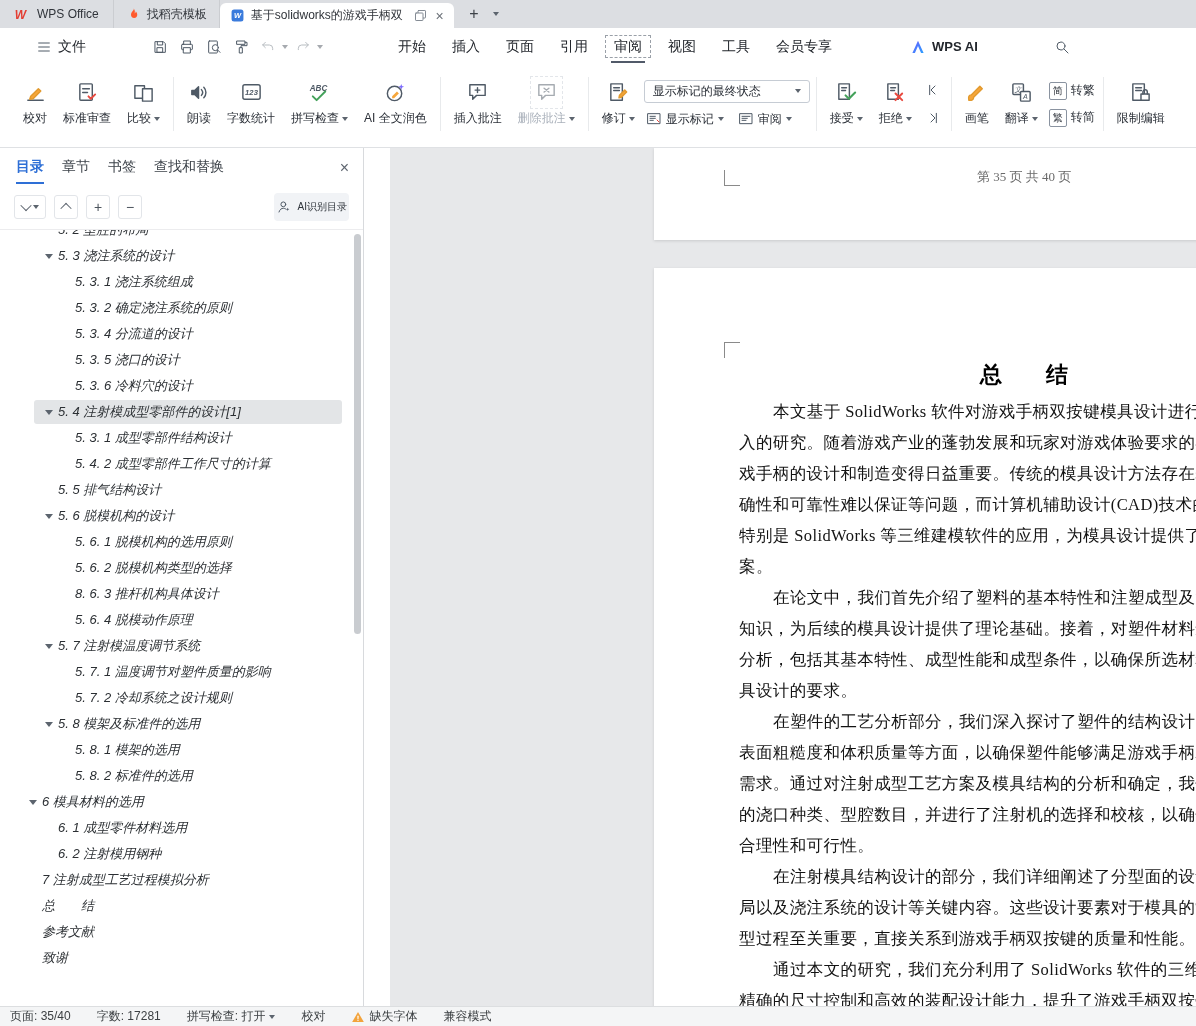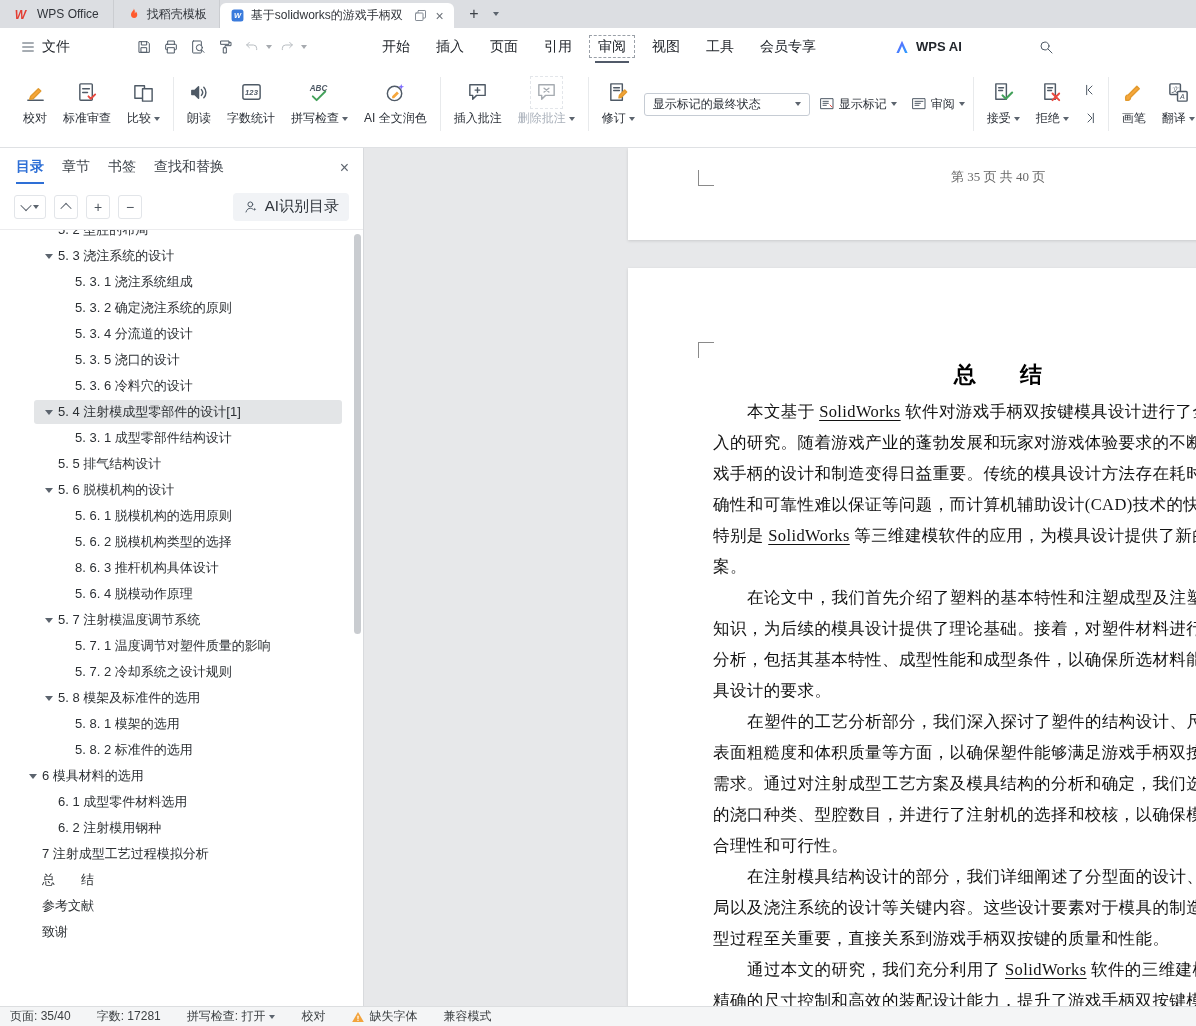--- a/index.html
+++ b/index.html
@@ -23,93 +23,93 @@
   .active-tab{background:#fff;border:none;border-radius:6px 6px 0 0;margin-top:3px;padding:0 10px;width:214px;}
   .ttitle{flex:1;white-space:nowrap;overflow:hidden;}
   .twin{width:12px;height:12px;opacity:.75}
   .tclose{font-size:14px;color:#6b7178;margin-left:2px;line-height:1;}
   .plusbtn{align-self:center;width:20px;height:20px;display:flex;align-items:center;justify-content:center;
            font-size:16px;color:#3c4147;margin-left:10px;border-radius:3px;}
   .caret{width:0;height:0;border-left:3.5px solid transparent;border-right:3.5px solid transparent;border-top:4px solid #5c646e;}
   .tlcaret{align-self:center;margin-left:9px;}
 
   
-  .menubar{position:absolute;top:28px;left:0;right:0;height:37px;background:#fff;display:flex;align-items:center;padding:0 10px;gap:48px;}
+  .menubar{position:absolute;top:28px;left:16px;right:0;height:37px;background:#fff;display:flex;align-items:center;padding:0 10px;gap:48px;}
   .filebtn{display:flex;align-items:center;gap:6px;font-size:14px;padding:0 10px;height:100%;}
   .quick{display:flex;align-items:center;gap:3px;margin-left:4px;}
   .qbtn{width:24px;height:24px;display:flex;align-items:center;justify-content:center;border-radius:3px;}
   .qbtn.off{opacity:.4}
   .qcaret{margin-left:-1px;opacity:.55}
   .menu-items{display:flex;height:100%;margin-left:14px;font-family:Liberation Mono, monospace;}
   .mi{font-size:14px;padding:0 13px;height:100%;display:flex;align-items:center;position:relative;color:#23272d;}
   .mi.active::before{content:"";position:absolute;left:4px;right:4px;top:7px;bottom:7px;border:1px dashed #9aa0a8;}
   .mi.active::after{content:"";position:absolute;left:10px;right:10px;bottom:2px;height:2px;background:var(--underline);}
   .aiblock{margin-left:16px;display:flex;align-items:center;gap:5px;font-size:13px;font-weight:600;}
   .msearch{margin-left:28px;}
 
   
   .ribbon{position:absolute;top:65px;left:0;right:0;height:83px;background:#fff;border-bottom:1px solid #dfe1e4;
           display:flex;align-items:center;gap:2px;padding:0 4px 4px 16px;box-sizing:border-box;overflow:hidden;}
   .rbb{display:flex;flex-direction:column;align-items:center;justify-content:center;gap:6px;padding:2px 7px;
        border-radius:4px;font-size:12px;color:#2b3038;flex:0 0 auto;}
   .lbl{display:flex;align-items:center;gap:3px;white-space:nowrap;}
   .rb-sep{width:1px;height:54px;background:#e8eaec;margin:0 4px;flex:0 0 auto;}
-  .vcol{display:flex;flex-direction:row;justify-content:center;gap:7px;flex:0 0 auto;}
+  .vcol{display:flex;flex-direction:column;justify-content:center;gap:7px;flex:0 0 auto;}
   .combo{width:166px;height:23px;border:1px solid #c6ccd4;border-radius:3px;display:flex;align-items:center;
          justify-content:space-between;padding:0 8px;font-size:12px;color:#2b3038;background:#fff;box-sizing:border-box;}
   .hrow{display:flex;gap:10px;}
   .sbtn{display:flex;align-items:center;gap:4px;font-size:12px;color:#2b3038;padding:1px 2px;border-radius:3px;white-space:nowrap;}
   .navcol{display:flex;flex-direction:column;gap:8px;align-items:center;flex:0 0 auto;}
   .navbtn{width:24px;height:20px;display:flex;align-items:center;justify-content:center;border-radius:3px;}
   .convic{width:16px;height:16px;border:1px solid #8a93a0;border-radius:2px;font-size:10px;display:flex;
           align-items:center;justify-content:center;color:#2b3038;flex:0 0 auto;}
   .dis{color:#a9b0ba;}
   .dis .gi{opacity:.5;outline:1px dashed #c9ced6;outline-offset:4px;}
 
   
-  .content{position:absolute;top:148px;bottom:20px;left:0;right:0;display:flex;}
+  .content{position:absolute;top:148px;bottom:20px;left:0;right:0;display:flex;gap:26px;}
   .sidepanel{width:364px;background:#fff;border-right:1px solid #d8dadd;position:relative;box-sizing:border-box;flex:0 0 auto;}
   .ptabs{height:36px;display:flex;align-items:flex-end;gap:18px;padding:0 16px 8px;box-sizing:border-box;position:relative;}
   .ptab{font-size:14px;color:#3c4249;position:relative;white-space:nowrap;}
   .ptab.active{color:var(--accent);font-weight:600;}
   .ptab.active::after{content:"";position:absolute;left:0;right:0;bottom:-8px;height:2px;background:var(--accent);}
   .pclose{position:absolute;right:14px;bottom:8px;font-size:16px;color:#5f6670;line-height:1;}
   .ptools{height:46px;display:flex;align-items:center;gap:8px;padding:0 14px;border-bottom:1px solid #ececee;box-sizing:border-box;}
   .tbtn{min-width:24px;height:24px;border:1px solid #e2e5e9;border-radius:3px;display:flex;align-items:center;
         justify-content:center;gap:3px;color:#4c545d;font-size:14px;background:#fff;box-sizing:border-box;}
   .chev{width:7px;height:7px;border-right:1.6px solid #5c646e;border-bottom:1.6px solid #5c646e;}
   .chev.down{transform:rotate(45deg) translate(-1px,-1px);}
   .chev.up{transform:rotate(-135deg) translate(-1px,-1px);}
   .aibtn{margin-left:auto;height:28px;background:#f1f3f6;border-radius:4px;display:flex;align-items:center;gap:6px;
-         padding:0 10px;font-size:15px;color:#2f343b;}
+         padding:0 2px;font-size:10px;color:#2f343b;}
   .tree{position:absolute;top:82px;bottom:0;left:0;right:9px;overflow:hidden;}
   .tree .first{margin-top:-13px;}
   .trow{height:26px;display:flex;align-items:center;position:relative;font-size:13px;color:#2b2f33;white-space:nowrap;}
   .lvl0{padding-left:26px}.lvl1{padding-left:42px}.lvl2{padding-left:59px}
   .tri{width:14px;display:flex;justify-content:center;align-items:center;z-index:1;flex:0 0 auto;}
   .tri::before{content:"";border-left:4px solid transparent;border-right:4px solid transparent;border-top:5px solid #5c646e;}
   .tri.hid::before{display:none;}
-  .tlabel{z-index:1;margin-left:2px;}
+  .tlabel{z-index:1;margin-left:2px;font-style:italic;}
   .trow.sel::after{content:"";position:absolute;left:34px;right:12px;top:1px;bottom:1px;background:var(--selrow);border-radius:3px;z-index:0;}
   .pscroll{position:absolute;right:1px;top:84px;bottom:2px;width:8px;}
   .pthumb{position:absolute;top:2px;width:7px;height:400px;background:#c9ccd0;border-radius:4px;}
 
   .docarea{flex:1;background:#e7e8ea;position:relative;overflow:hidden;}
   .page{position:absolute;left:264px;width:740px;background:#fff;box-shadow:0 1px 3px rgba(0,0,0,.13);}
   .page1{top:0;height:92px;}
   .page2{top:120px;height:1200px;}
   .mark-bl{position:absolute;left:70px;top:22px;width:15px;height:15px;border-left:1px solid #8a8a8a;border-bottom:1px solid #8a8a8a;}
   .mark-tl{position:absolute;left:70px;top:74px;width:15px;height:15px;border-left:1px solid #8a8a8a;border-top:1px solid #8a8a8a;}
   .pnum{position:absolute;top:20px;left:0;width:100%;text-align:center;font-family:"Liberation Serif",serif;
         font-size:13px;color:#6a6a6a;}
   .dheading{position:absolute;top:92px;left:0;width:100%;text-align:center;font-size:22px;font-weight:700;color:#000;}
   .dbody{position:absolute;top:128px;left:85px;font-family:"Liberation Serif",serif;font-size:16.5px;line-height:31px;
          color:#131313;white-space:nowrap;letter-spacing:.4px;}
   .dline.ind{padding-left:34px;}
-  .uw{text-decoration:underline;text-underline-offset:3px;}
+  .uw{text-underline-offset:3px;}
 
   
   .statusbar{position:absolute;bottom:0;left:0;right:0;height:20px;background:#f4f5f6;border-top:1px solid #dcdee0;
              display:flex;align-items:center;gap:26px;padding:0 10px;font-size:12px;color:#3c4043;box-sizing:border-box;}
   .sitem{display:flex;align-items:center;gap:4px;white-space:nowrap;}
 </style>
 </head>
 <body>
 
 <div class="titlebar">
@@ -560,20 +560,24 @@
           <span class="tri hid"></span>
           <span class="tlabel">5. 3. 6  冷料穴的设计</span>
         </div>
         <div class="trow lvl1 sel">
           <span class="tri"></span>
           <span class="tlabel">5. 4  注射模成型零部件的设计[1]</span>
         </div>
         <div class="trow lvl2">
           <span class="tri hid"></span>
           <span class="tlabel">5. 3. 1  成型零部件结构设计</span>
+        </div>
+        <div class="trow lvl2">
+          <span class="tri hid"></span>
+          <span class="tlabel">5. 4. 2  成型零部件工作尺寸的计算</span>
         </div>
         <div class="trow lvl1">
           <span class="tri hid"></span>
           <span class="tlabel">5. 5  排气结构设计</span>
         </div>
         <div class="trow lvl1">
           <span class="tri"></span>
           <span class="tlabel">5. 6  脱模机构的设计</span>
         </div>
         <div class="trow lvl2">

